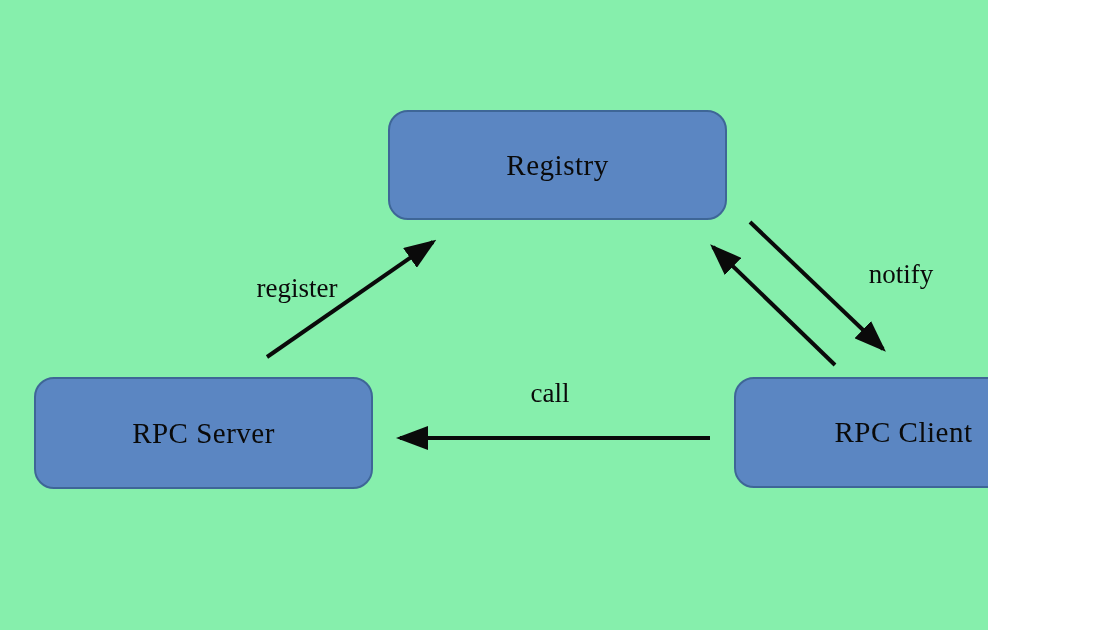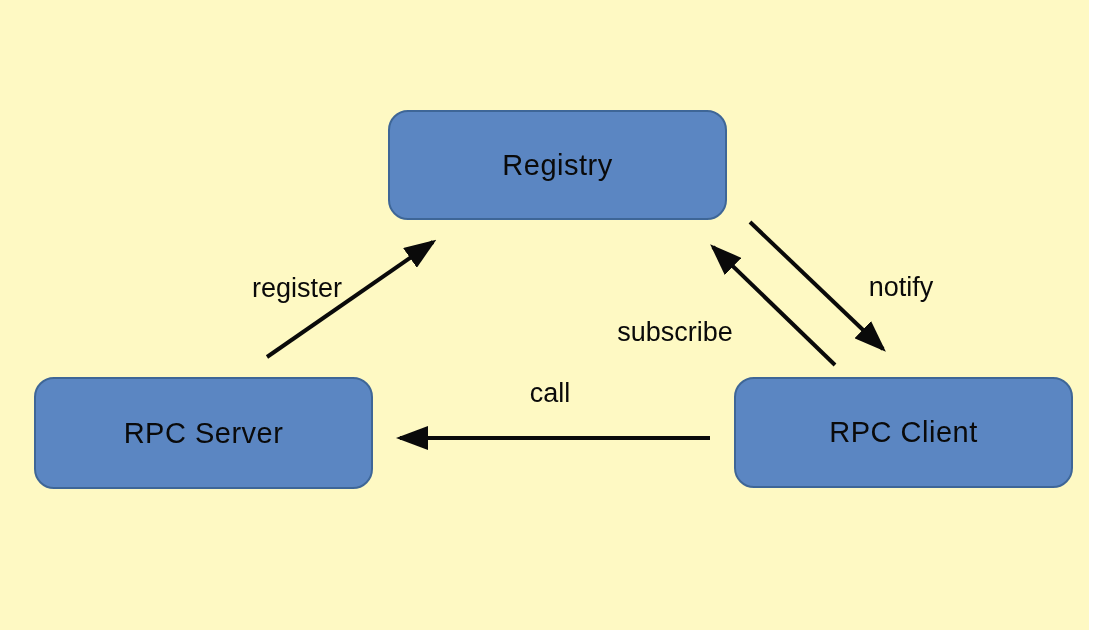--- a/index.html
+++ b/index.html
@@ -3,24 +3,25 @@
 <meta charset="utf-8">
 <style>
   html, body {
     margin: 0;
     padding: 0;
     background: #ffffff;
     font-family: "Liberation Sans", sans-serif;
   }
   .canvas {
     position: relative;
-    width: 1089px;
+    width: 988px;
     height: 630px;
-    background: #fef9c3;
+    background: #86efac;
     overflow: hidden;
+    font-family: Liberation Serif, serif;
   }
   .arrow-layer {
     position: absolute;
     left: 0;
     top: 0;
     width: 1113px;
     height: 630px;
   }
   .node {
     position: absolute;
@@ -40,21 +41,21 @@
   .node-client    { left: 734px; top: 377px; width: 339px; height: 111px; }
   .edge-label {
     position: absolute;
     transform: translate(-50%, -50%);
     color: #0a0a0a;
     font-size: 27px;
     white-space: nowrap;
   }
   .lbl-register  { left: 261px; top: 288px; margin-left: 36px; }
   .lbl-subscribe { left: 675px; top: 332px; }
-  .lbl-notify    { left: 901px; top: 287px; }
+  .lbl-notify    { left: 901px; top: 274px; }
   .lbl-call      { left: 550px; top: 393px; }
 </style>
 </head>
 <body>
 
 <div class="canvas">
 
   <svg class="arrow-layer" viewBox="0 0 1113 630" xmlns="http://www.w3.org/2000/svg">
     <defs>
       <marker id="arrowhead" markerWidth="8" markerHeight="6" refX="7" refY="3" orient="auto" markerUnits="strokeWidth">
@@ -78,19 +79,18 @@
   <div class="node node-client">
     <span>RPC Client</span>
   </div>
 
   <div class="node node-server">
     <span>RPC Server</span>
   </div>
 
   <div class="edge-label lbl-register">register</div>
 
-  <div class="edge-label lbl-subscribe">subscribe</div>
 
   <div class="edge-label lbl-notify">notify</div>
 
   <div class="edge-label lbl-call">call</div>
 
 </div>
 
 </body></html>

